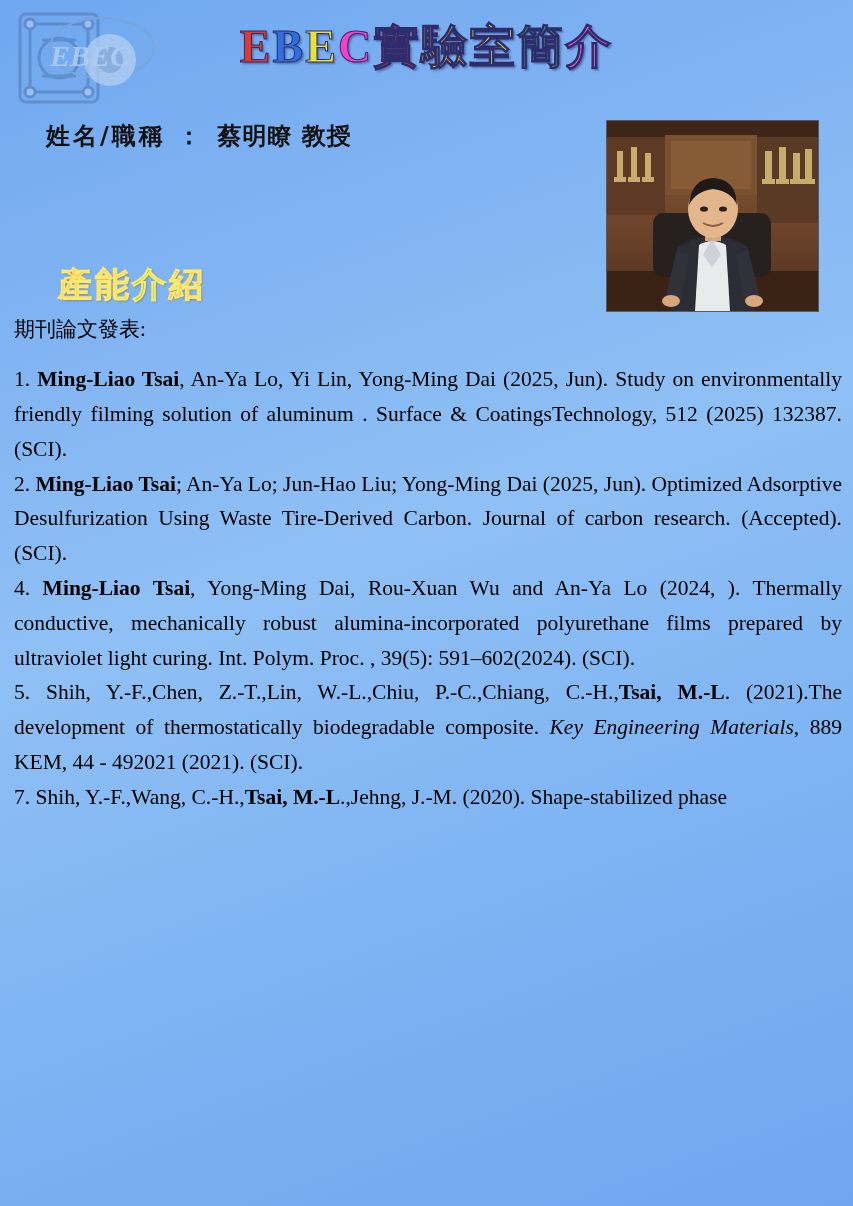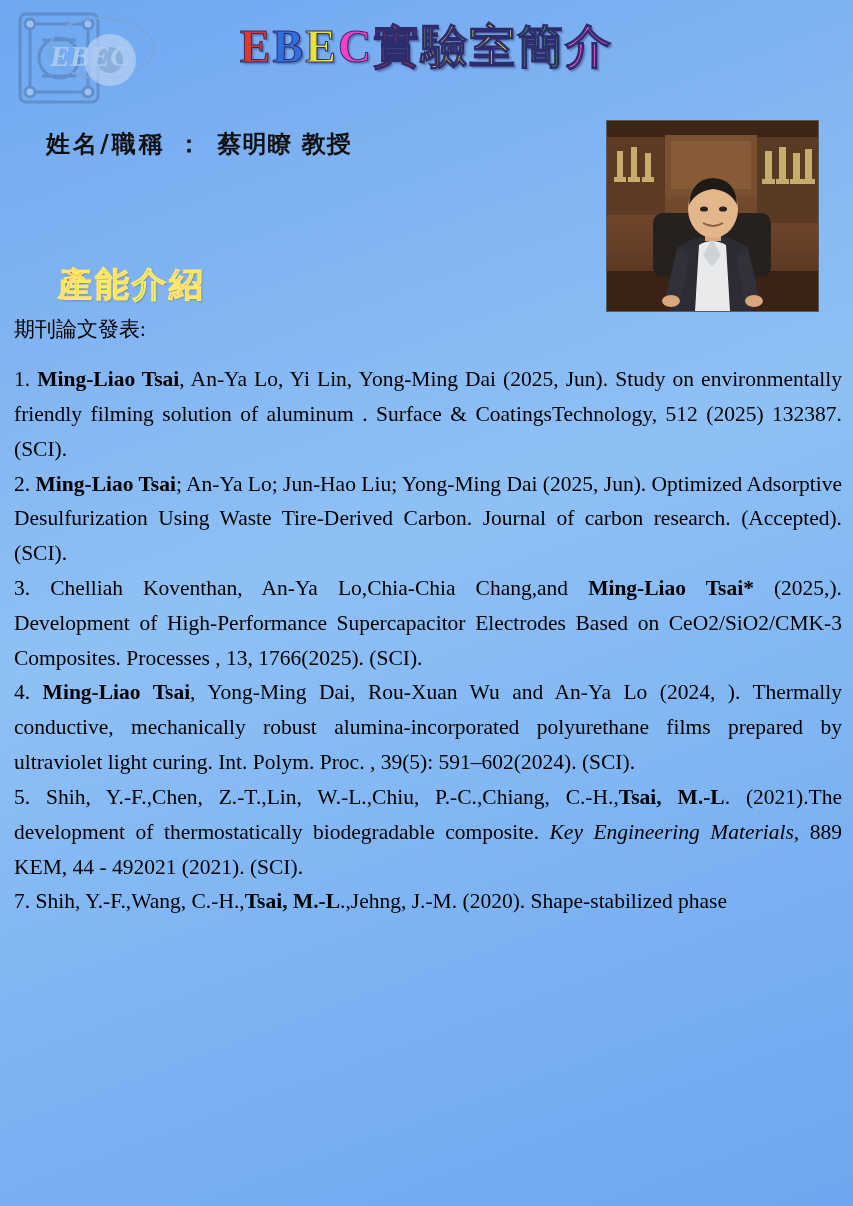--- a/index.html
+++ b/index.html
@@ -48,21 +48,21 @@
   }
   .ht-outline {
     -webkit-text-stroke: 1px #2d2d6e;
     text-shadow: 2px 2px 2px rgba(40,40,90,.45);
   }
 
   
   .info {
     position: absolute;
     left: 46px;
-    top: 128px;
+    top: 120px;
     width: 560px;
   }
   .info-row {
     font-family: "DejaVu Serif", serif;
     font-size: 24px;
     font-weight: bold;
     color: #111111;
     margin-bottom: 32px;
     letter-spacing: 1px;
     white-space: nowrap;
@@ -212,18 +212,17 @@
   </svg>
 </div>
 
 <div class="section-title" id="section-title"><span class="st-c" style="color: rgb(255, 77, 77);">產</span><span class="st-c" style="color: rgb(255, 177, 77);">能</span><span class="st-c" style="color: rgb(62, 207, 90);">介</span><span class="st-c" style="color: rgb(255, 90, 176);">紹</span></div>
 
 <div class="doc">
   <div class="lead">期刊論文發表:</div>
   <div id="entries">
       <p class="entry">1. <b>Ming-Liao Tsai</b>, An-Ya Lo, Yi Lin, Yong-Ming Dai (2025, Jun). Study on environmentally friendly filming solution of aluminum . Surface &amp; CoatingsTechnology, 512 (2025) 132387. (SCI).</p>
       <p class="entry">2. <b>Ming-Liao Tsai</b>; An-Ya Lo; Jun-Hao Liu; Yong-Ming Dai (2025, Jun). Optimized Adsorptive Desulfurization Using Waste Tire-Derived Carbon. Journal of carbon research. (Accepted). (SCI).</p>
-      <p class="entry">3. Chelliah Koventhan, An-Ya Lo,Chia-Chia Chang,and <b>Ming-Liao Tsai*</b> (2025,). Development of High-Performance Supercapacitor Electrodes Based on CeO2/SiO2/CMK-3 Composites. Processes , 13, 1766(2025). (SCI).</p>
       <p class="entry">4. <b>Ming-Liao Tsai</b>, Yong-Ming Dai, Rou-Xuan Wu and An-Ya Lo (2024, ). Thermally conductive, mechanically robust alumina-incorporated polyurethane films prepared by ultraviolet light curing. Int. Polym. Proc. , 39(5): 591–602(2024). (SCI).</p>
       <p class="entry">5. Shih, Y.-F.,Chen, Z.-T.,Lin, W.-L.,Chiu, P.-C.,Chiang, C.-H.,<b>Tsai, M.-L</b>. (2021).The development of thermostatically biodegradable composite. <i>Key Engineering Materials</i>, 889 KEM, 44 - 492021 (2021). (SCI).</p>
       <p class="entry">7. Shih, Y.-F.,Wang, C.-H.,<b>Tsai, M.-L</b>.,Jehng, J.-M. (2020). Shape-stabilized phase</p>
     </div>
 </div>
 
 </body></html>

